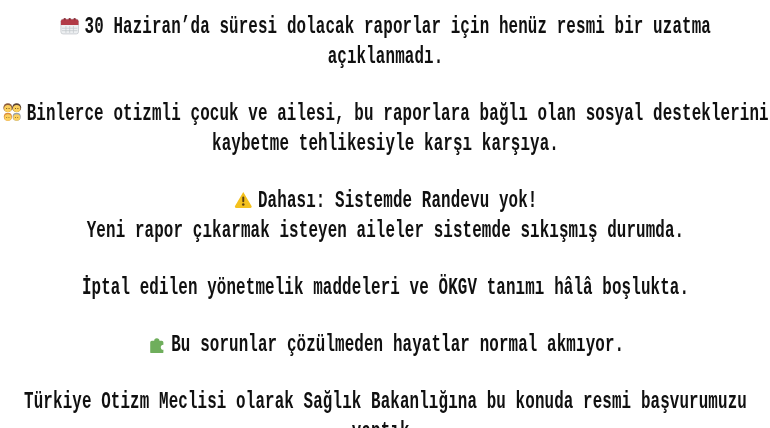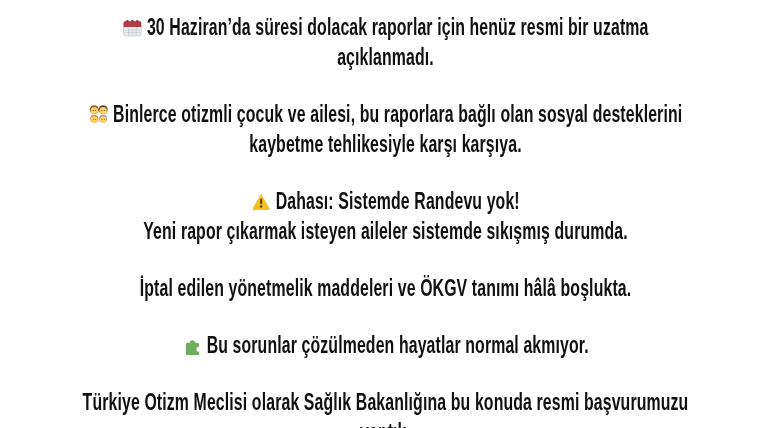--- a/index.html
+++ b/index.html
@@ -6,20 +6,21 @@
   body {
     width: 770px; height: 428px;
     background: #ffffff;
     font-family: "Liberation Sans", "DejaVu Sans", sans-serif;
   }
   .sheet {
     position: relative;
     width: 770px; height: 428px;
     background: #ffffff;
     overflow: hidden;
+    font-family: Liberation Mono, monospace;
   }
   
   .content {
     position: absolute;
     top: 12px; left: 50%;
     width: 1167px; margin-left: -583px;
     transform: scaleX(0.66);
     transform-origin: 50% 0;
     text-align: center;
     color: #101010;

